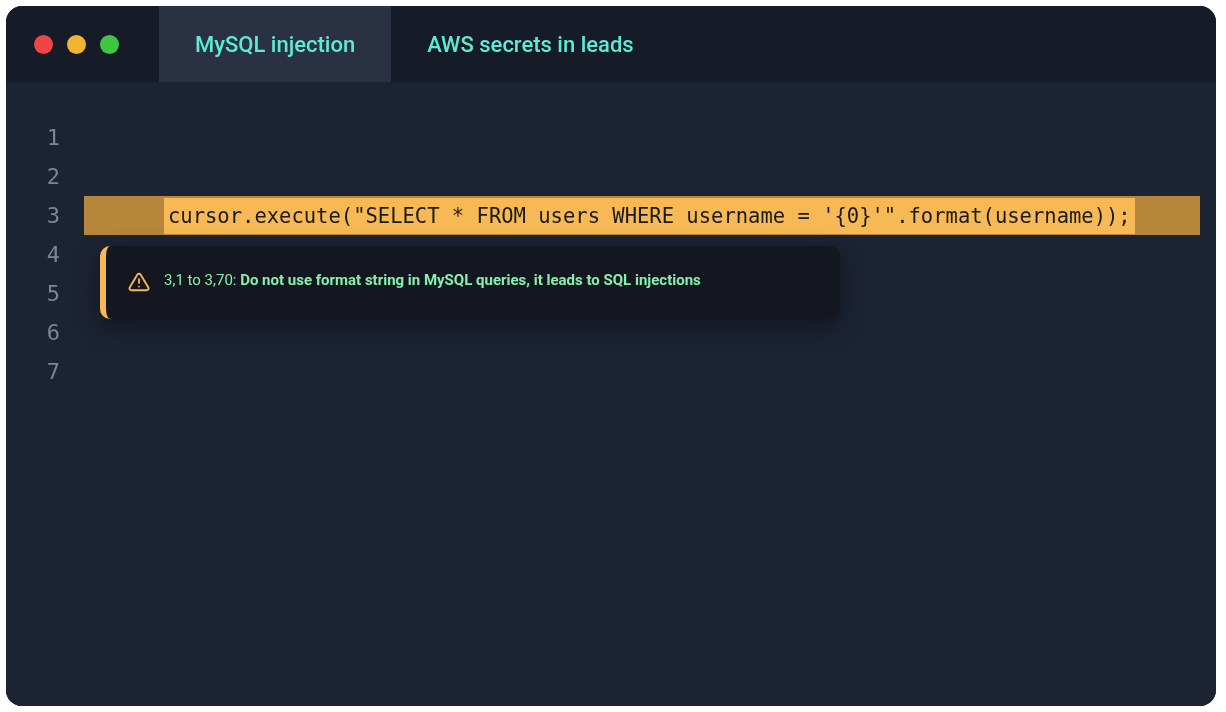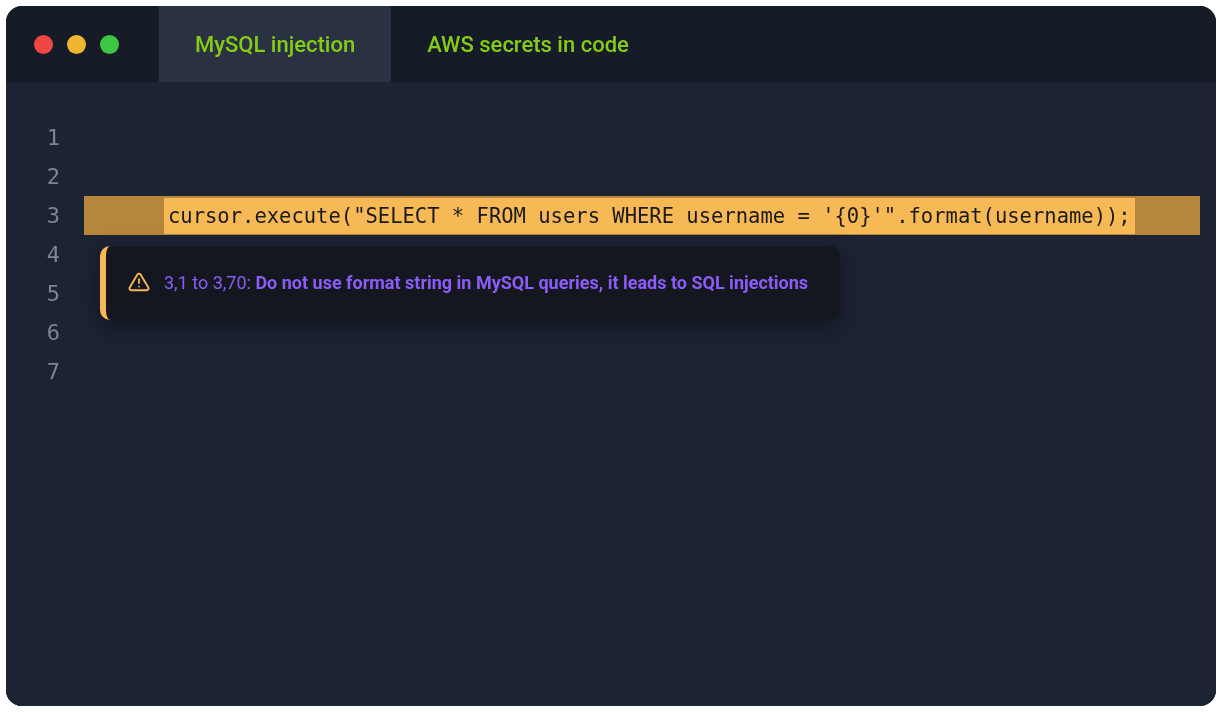--- a/index.html
+++ b/index.html
@@ -47,21 +47,21 @@
     .tl-green { background: #3ec544; }
     .tabs {
       display: flex;
       height: 100%;
       align-items: stretch;
     }
     .tab {
       display: flex;
       align-items: center;
       padding: 0 36px;
-      color: #84cc16;
+      color: #5eead4;
       font-size: 22px;
       font-weight: 500;
       cursor: pointer;
       white-space: nowrap;
     }
     .tab.active {
       background: #2a3142;
     }
     .editor-area {
       flex: 1;
@@ -132,22 +132,22 @@
     }
     .warning-icon {
       flex-shrink: 0;
       margin-top: 3px;
     }
     .warning-icon svg {
       width: 22px;
       height: 22px;
     }
     .tooltip-text {
-      color: #8b5cf6;
-      font-size: 18px;
+      color: #86efac;
+      font-size: 15px;
       line-height: 1.65;
       font-weight: 400;
     }
     .tooltip-range {
       font-weight: 400;
     }
     .tooltip-message {
       font-weight: 700;
     }
   </style>
@@ -156,21 +156,21 @@
 
 <div class="window">
   <div class="titlebar">
     <div class="traffic-lights">
       <div class="traffic-light tl-red"></div>
       <div class="traffic-light tl-yellow"></div>
       <div class="traffic-light tl-green"></div>
     </div>
     <div class="tabs">
       <div class="tab active">MySQL injection</div>
-      <div class="tab">AWS secrets in code</div>
+      <div class="tab">AWS secrets in leads</div>
     </div>
   </div>
 
   <div class="editor-area">
     <div class="gutter">
       <div class="line-number">1</div>
       <div class="line-number">2</div>
       <div class="line-number">3</div>
       <div class="line-number">4</div>
       <div class="line-number">5</div>

